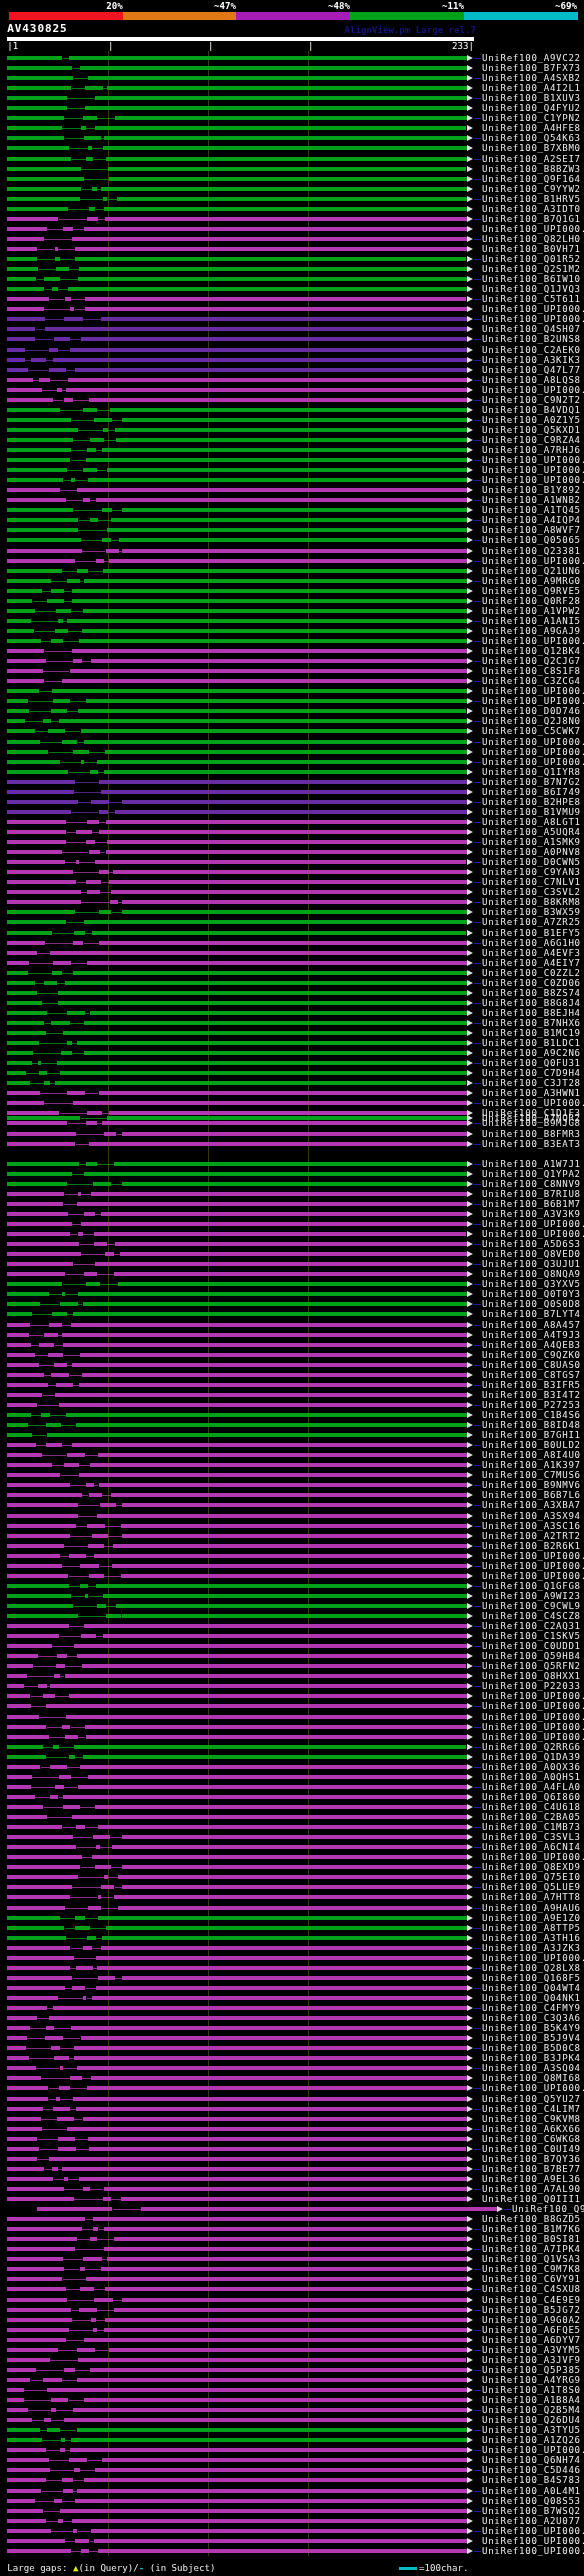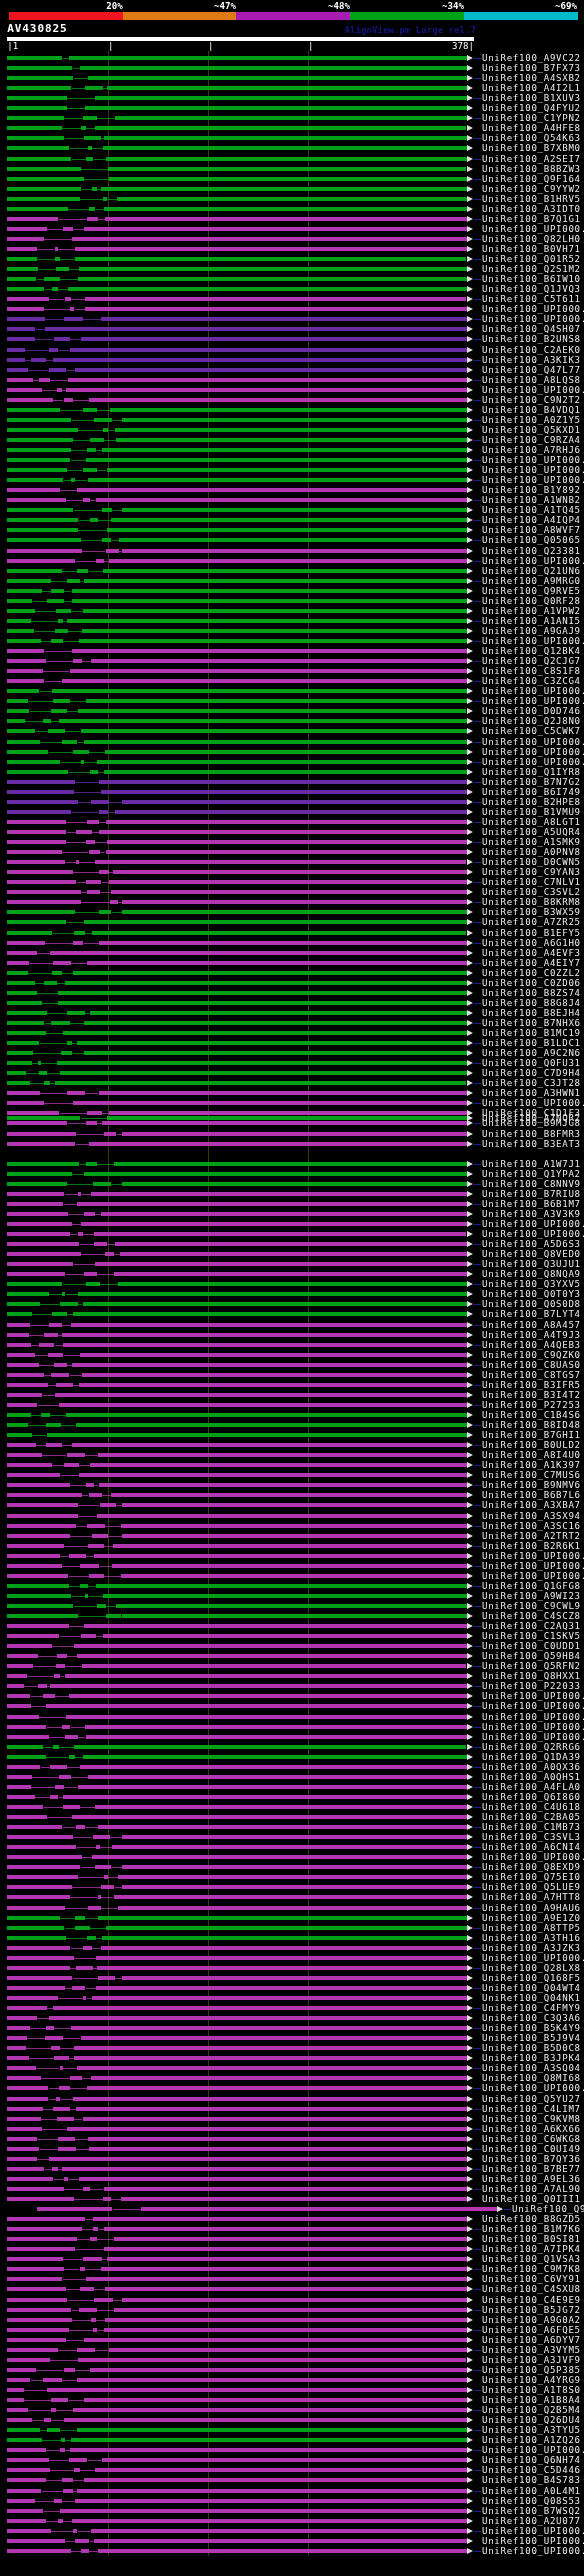--- a/index.html
+++ b/index.html
@@ -44,33 +44,33 @@
 
 <div class="screen">
 
   <div id="scalebar">
       <div class="scale-label" style="left: -18.3px; width: 141px;">20%</div>
       <div class="scale-seg" style="left: 9.1px; width: 114px; background: rgb(240, 20, 32);"></div>
       <div class="scale-label" style="left: 95px; width: 141px;">~47%</div>
       <div class="scale-seg" style="left: 123px; width: 114px; background: rgb(224, 120, 20);"></div>
       <div class="scale-label" style="left: 209px; width: 141px;">~48%</div>
       <div class="scale-seg" style="left: 236px; width: 114px; background: rgb(168, 28, 180);"></div>
-      <div class="scale-label" style="left: 323px; width: 141px;">~34%</div>
+      <div class="scale-label" style="left: 323px; width: 141px;">~11%</div>
       <div class="scale-seg" style="left: 350px; width: 114px; background: rgb(0, 160, 24);"></div>
       <div class="scale-label" style="left: 436px; width: 141px;">~69%</div>
       <div class="scale-seg" style="left: 464px; width: 114px; background: rgb(0, 188, 200);"></div>
     </div>
 
   <div class="title">AV430825</div>
   <div class="watermark">AlignView.pm Large rel.7</div>
 
   <div class="ruler-bar"></div>
   <div class="ruler-ticks">
     <span class="ruler-left">|1</span>
-    <span class="ruler-right">378|</span>
+    <span class="ruler-right">233|</span>
   <span class="ruler-tick" style="left: 108px;">|</span>
       <span class="ruler-tick" style="left: 208px;">|</span>
       <span class="ruler-tick" style="left: 308px;">|</span>
     </div>
 
   <div class="plot" id="plot">
       <div class="gridline" style="left: 108px;"></div>
       <div class="gridline" style="left: 208px;"></div>
       <div class="gridline" style="left: 308px;"></div>
       <div class="row" style="top: 0px;">
@@ -2326,15 +2326,23 @@
         <div class="seg-thin" style="left: 71px; width: 9.7px; background: rgb(178, 56, 178);"></div>
         <div class="seg-thick" style="left: 81px; width: 7.7px; background: rgb(178, 56, 178);"></div>
         <div class="seg-thin" style="left: 89px; width: 8.8px; background: rgb(178, 56, 178);"></div>
         <div class="seg-thick" style="left: 98px; width: 369px; background: rgb(178, 56, 178);"></div>
         <div class="arrowhead"></div>
         <div class="connector"></div>
         <div class="hit-label">UniRef100_UPI000..</div>
       </div>
     </div>
 
+  <div class="footer">
+    <span class="footer-gaps">
+      <span>Large gaps: </span><span class="sym-querygap">▲</span><span>(in Query)/</span><span class="sym-subjgap">-</span><span> (in Subject)</span>
+    </span>
+    <span class="footer-scale">
+      <span class="scale-line"></span><span>=100char.</span>
+    </span>
+  </div>
 
 </div>
 
 
 </body></html>

